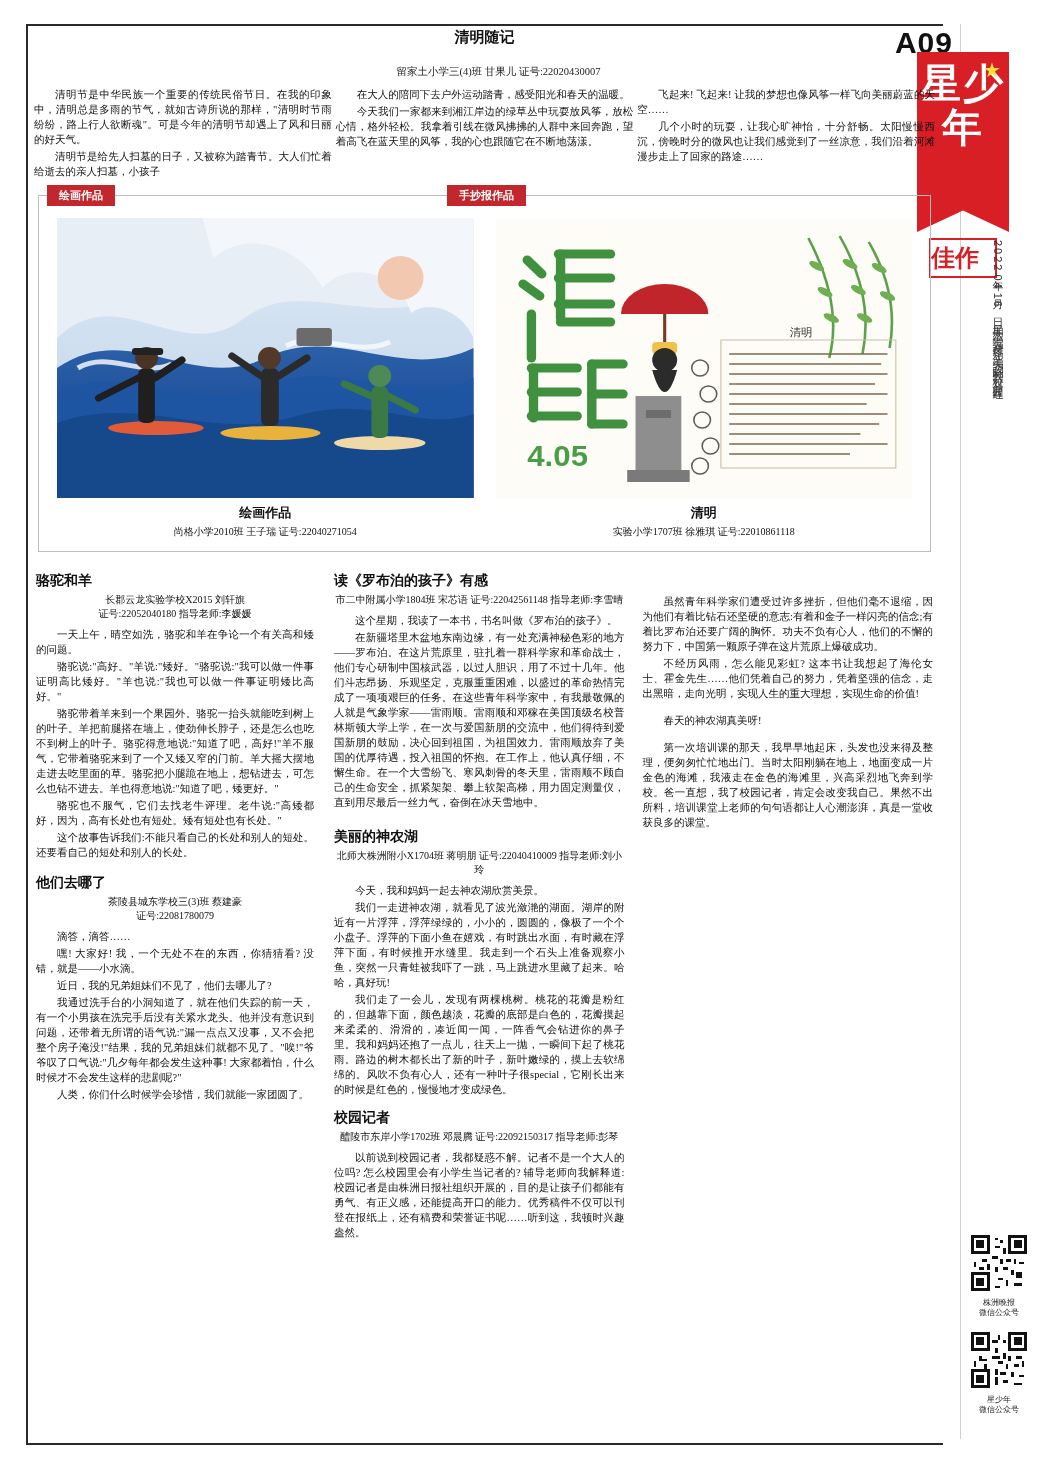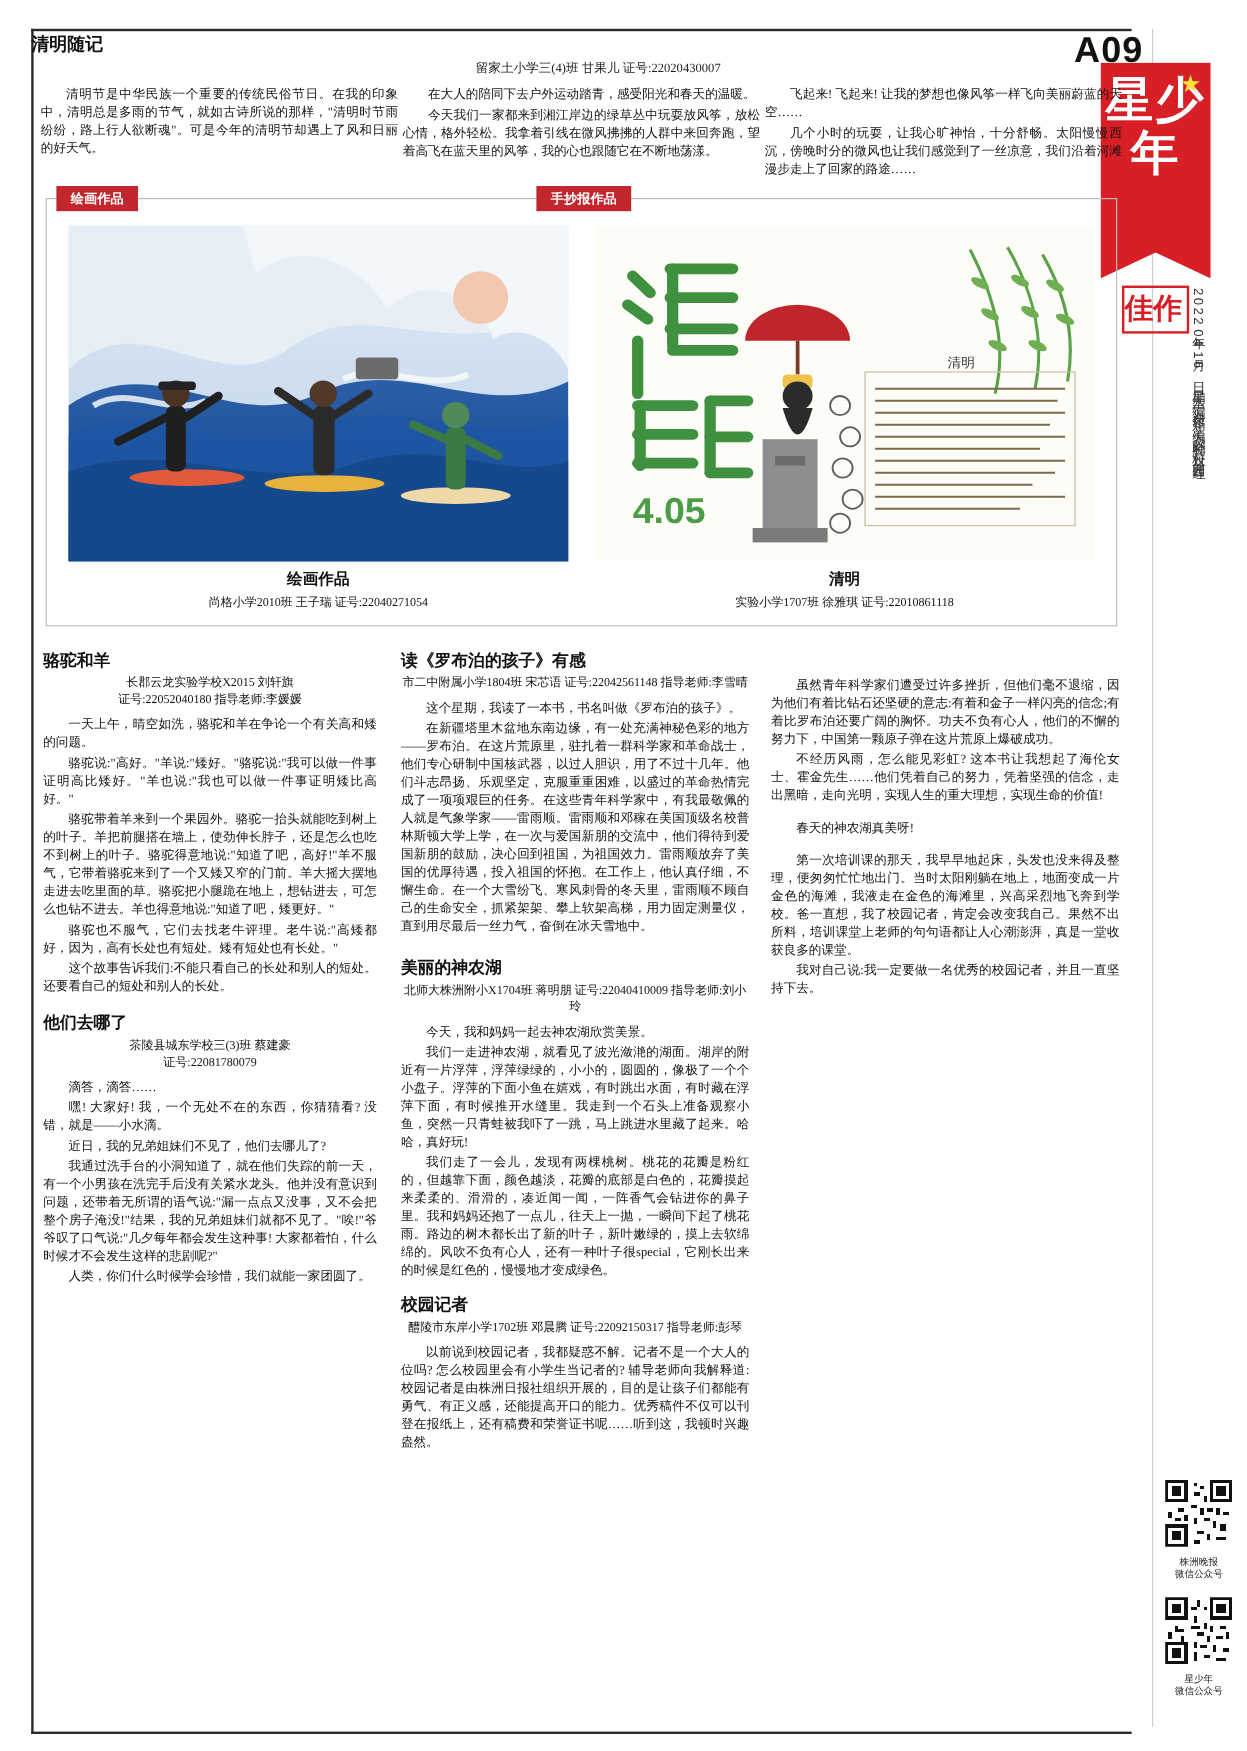--- a/index.html
+++ b/index.html
@@ -39,21 +39,21 @@
     font-size:40px; line-height:44px;
     padding-top:10px;
     font-family:"Liberation Serif", serif;
     letter-spacing:2px;
   }
   .mast-star {
     position:absolute; top:6px; right:8px;
     color:#ffe23d; font-size:20px;
   }
   .mast-sub {
-    width:56px; margin:6px auto 0;
+    width:68px; margin:6px auto 0;
     border:2px solid #d81f26;
     color:#d81f26;
     font-size:24px; font-weight:bold;
     line-height:28px;
     padding:4px 0;
   }
   .mast-strip {
     position:absolute; top:240px; right:34px;
     width:18px; height:330px;
     writing-mode:vertical-rl;
@@ -77,22 +77,22 @@
   .frame-bottom {
     border-top:2px solid #2a2a2a;
     position:absolute; left:26px; right:96px; bottom:14px;
   }
   .frame-left {
     border-left:2px solid #2a2a2a;
     position:absolute; left:26px; top:24px; bottom:14px;
   }
   
   .art-title {
-    font-size:15px; font-weight:bold;
-    margin-bottom:3px;
+    text-align:center; font-size:15px; font-weight:bold;
+    margin-bottom:18px;
   }
   .art-by {
     text-align:center; font-size:10.5px; color:#222;
     margin-bottom:8px;
     padding-left:28px;
   }
   .cols3 {
     display:flex; gap:4px;
     padding:0 8px;
   }
@@ -171,20 +171,21 @@
   <div class="mast-strip">2022年04月16日 星期六 责编 付冬娟 美编 刘晓胶 校对 曹园红</div>
 
   <div class="content">
 
     <div>
       <div class="art-title">清明随记</div>
       <div class="art-by">留家土小学三(4)班 甘果儿 证号:22020430007</div>
       <div class="cols3">
         <div class="col">
           <p class="body">清明节是中华民族一个重要的传统民俗节日。在我的印象中，清明总是多雨的节气，就如古诗所说的那样，"清明时节雨纷纷，路上行人欲断魂"。可是今年的清明节却遇上了风和日丽的好天气。</p>
+          <p class="body">清明节是给先人扫墓的日子，又被称为踏青节。大人们忙着给逝去的亲人扫墓，小孩子</p>
         </div>
         <div class="col">
           <p class="body">在大人的陪同下去户外运动踏青，感受阳光和春天的温暖。</p>
           <p class="body">今天我们一家都来到湘江岸边的绿草丛中玩耍放风筝，放松心情，格外轻松。我拿着引线在微风拂拂的人群中来回奔跑，望着高飞在蓝天里的风筝，我的心也跟随它在不断地荡漾。</p>
         </div>
         <div class="col">
           <p class="body">飞起来! 飞起来! 让我的梦想也像风筝一样飞向美丽蔚蓝的天空……</p>
           <p class="body">几个小时的玩耍，让我心旷神怡，十分舒畅。太阳慢慢西沉，傍晚时分的微风也让我们感觉到了一丝凉意，我们沿着河滩漫步走上了回家的路途……</p>
         </div>
       </div>
@@ -379,21 +380,20 @@
           </div>
         </div>
         <div class="col">
           <div style="height:26px"></div>
           <p class="body">虽然青年科学家们遭受过许多挫折，但他们毫不退缩，因为他们有着比钻石还坚硬的意志:有着和金子一样闪亮的信念;有着比罗布泊还要广阔的胸怀。功夫不负有心人，他们的不懈的努力下，中国第一颗原子弹在这片荒原上爆破成功。</p>
           <p class="body">不经历风雨，怎么能见彩虹? 这本书让我想起了海伦女士、霍金先生……他们凭着自己的努力，凭着坚强的信念，走出黑暗，走向光明，实现人生的重大理想，实现生命的价值!</p>
           <div style="height:10px"></div>
           <p class="body">春天的神农湖真美呀!</p>
           <div style="height:10px"></div>
           <p class="body">第一次培训课的那天，我早早地起床，头发也没来得及整理，便匆匆忙忙地出门。当时太阳刚躺在地上，地面变成一片金色的海滩，我液走在金色的海滩里，兴高采烈地飞奔到学校。爸一直想，我了校园记者，肯定会改变我自己。果然不出所料，培训课堂上老师的句句语都让人心潮澎湃，真是一堂收获良多的课堂。</p>
-          <p class="body">我对自己说:我一定要做一名优秀的校园记者，并且一直坚持下去。</p>
         </div>
       </div>
     </div>
   </div>
 
   <div class="qr-area">
     <div class="qr-block">
       <svg class="qr" viewBox="0 0 21 21" shape-rendering="crispEdges">
         <rect width="21" height="21" fill="#fff"></rect>
         <g fill="#111">

